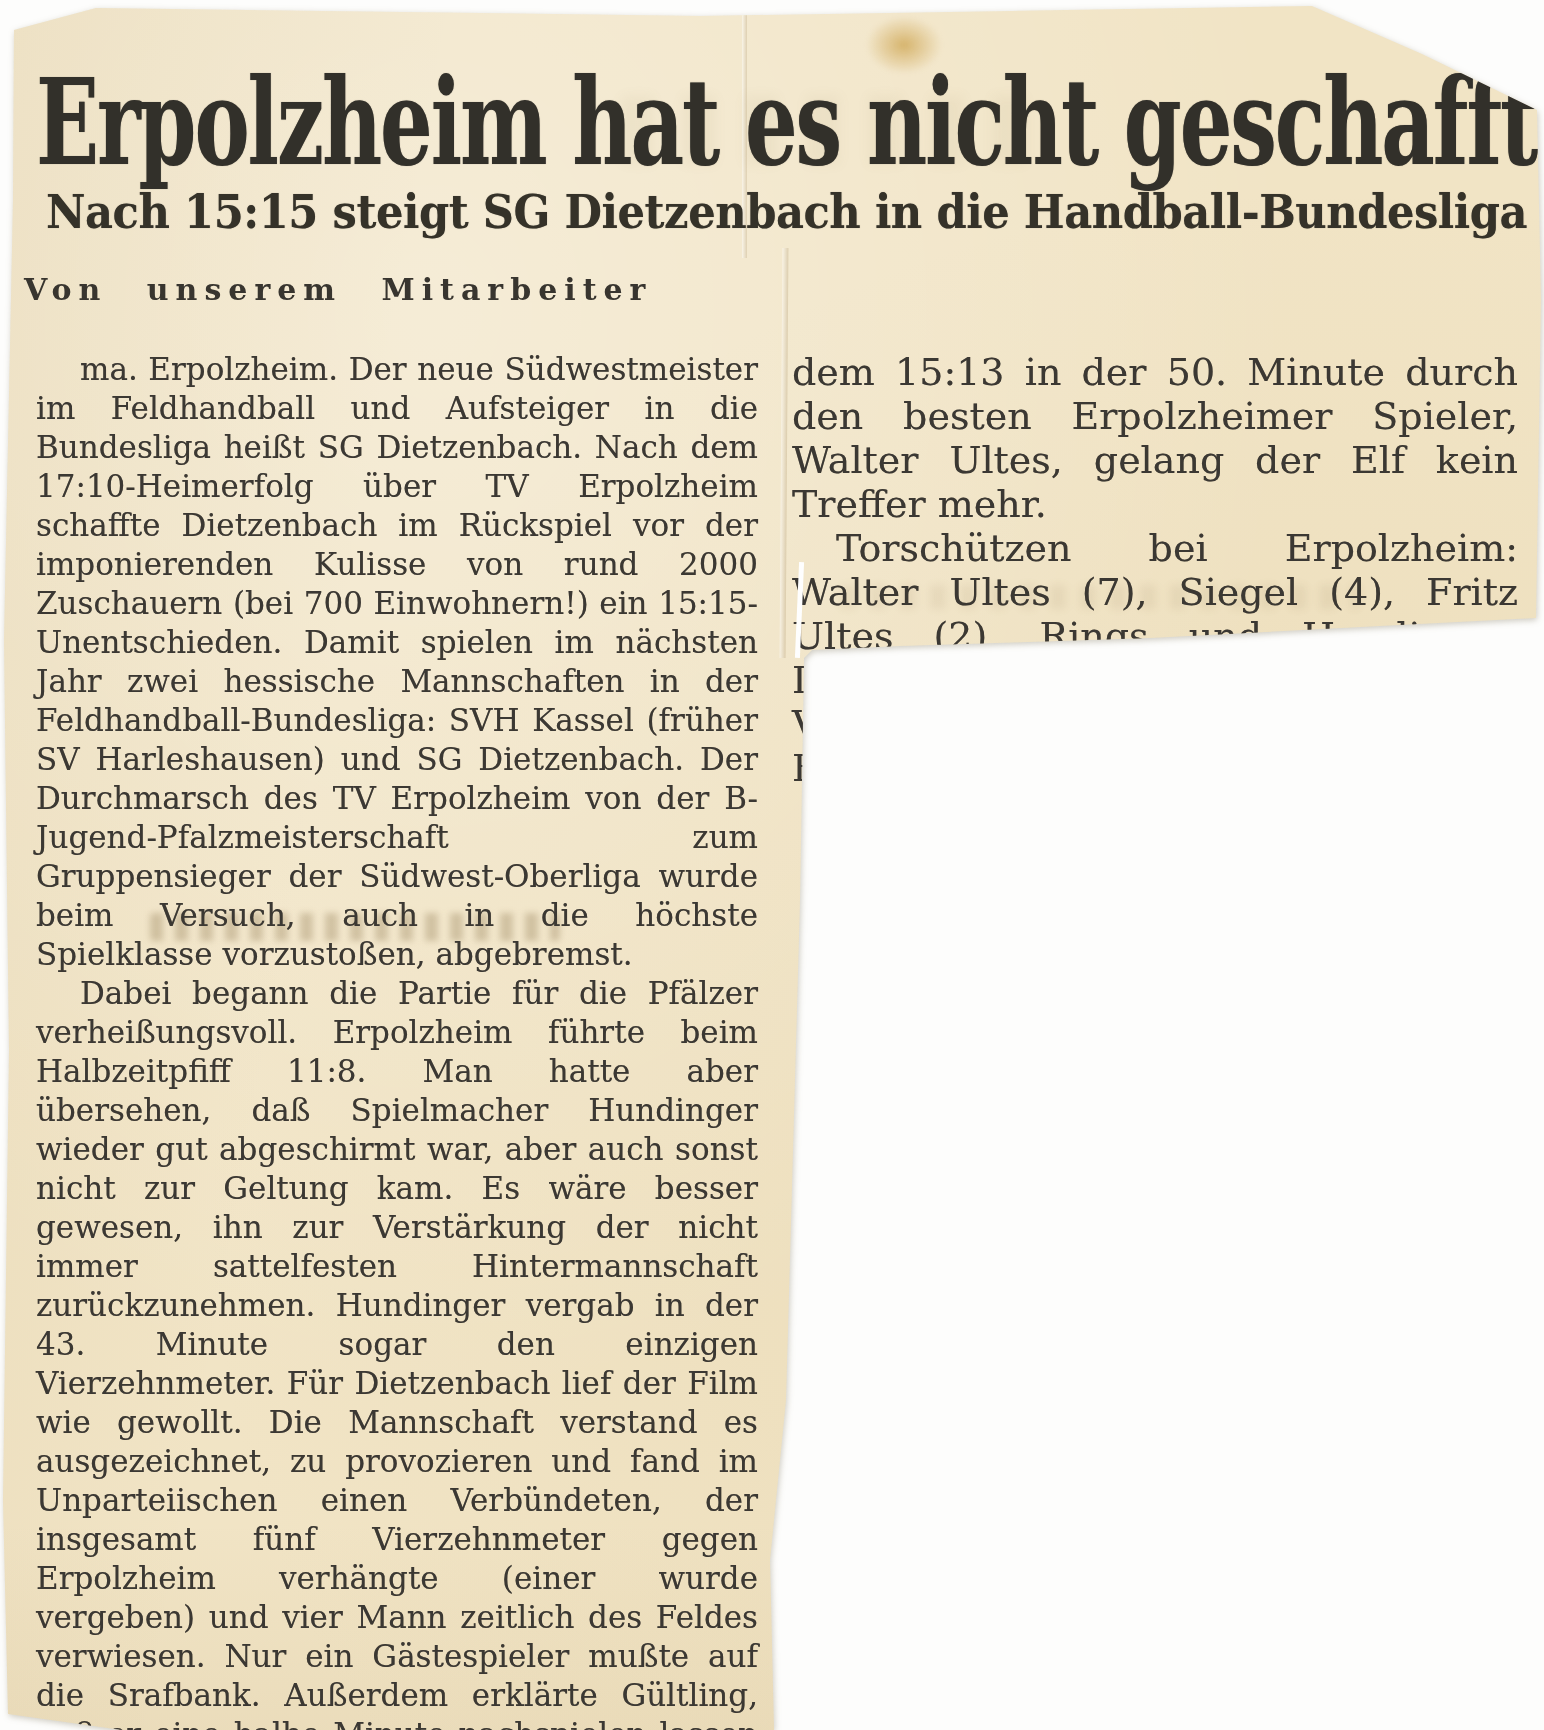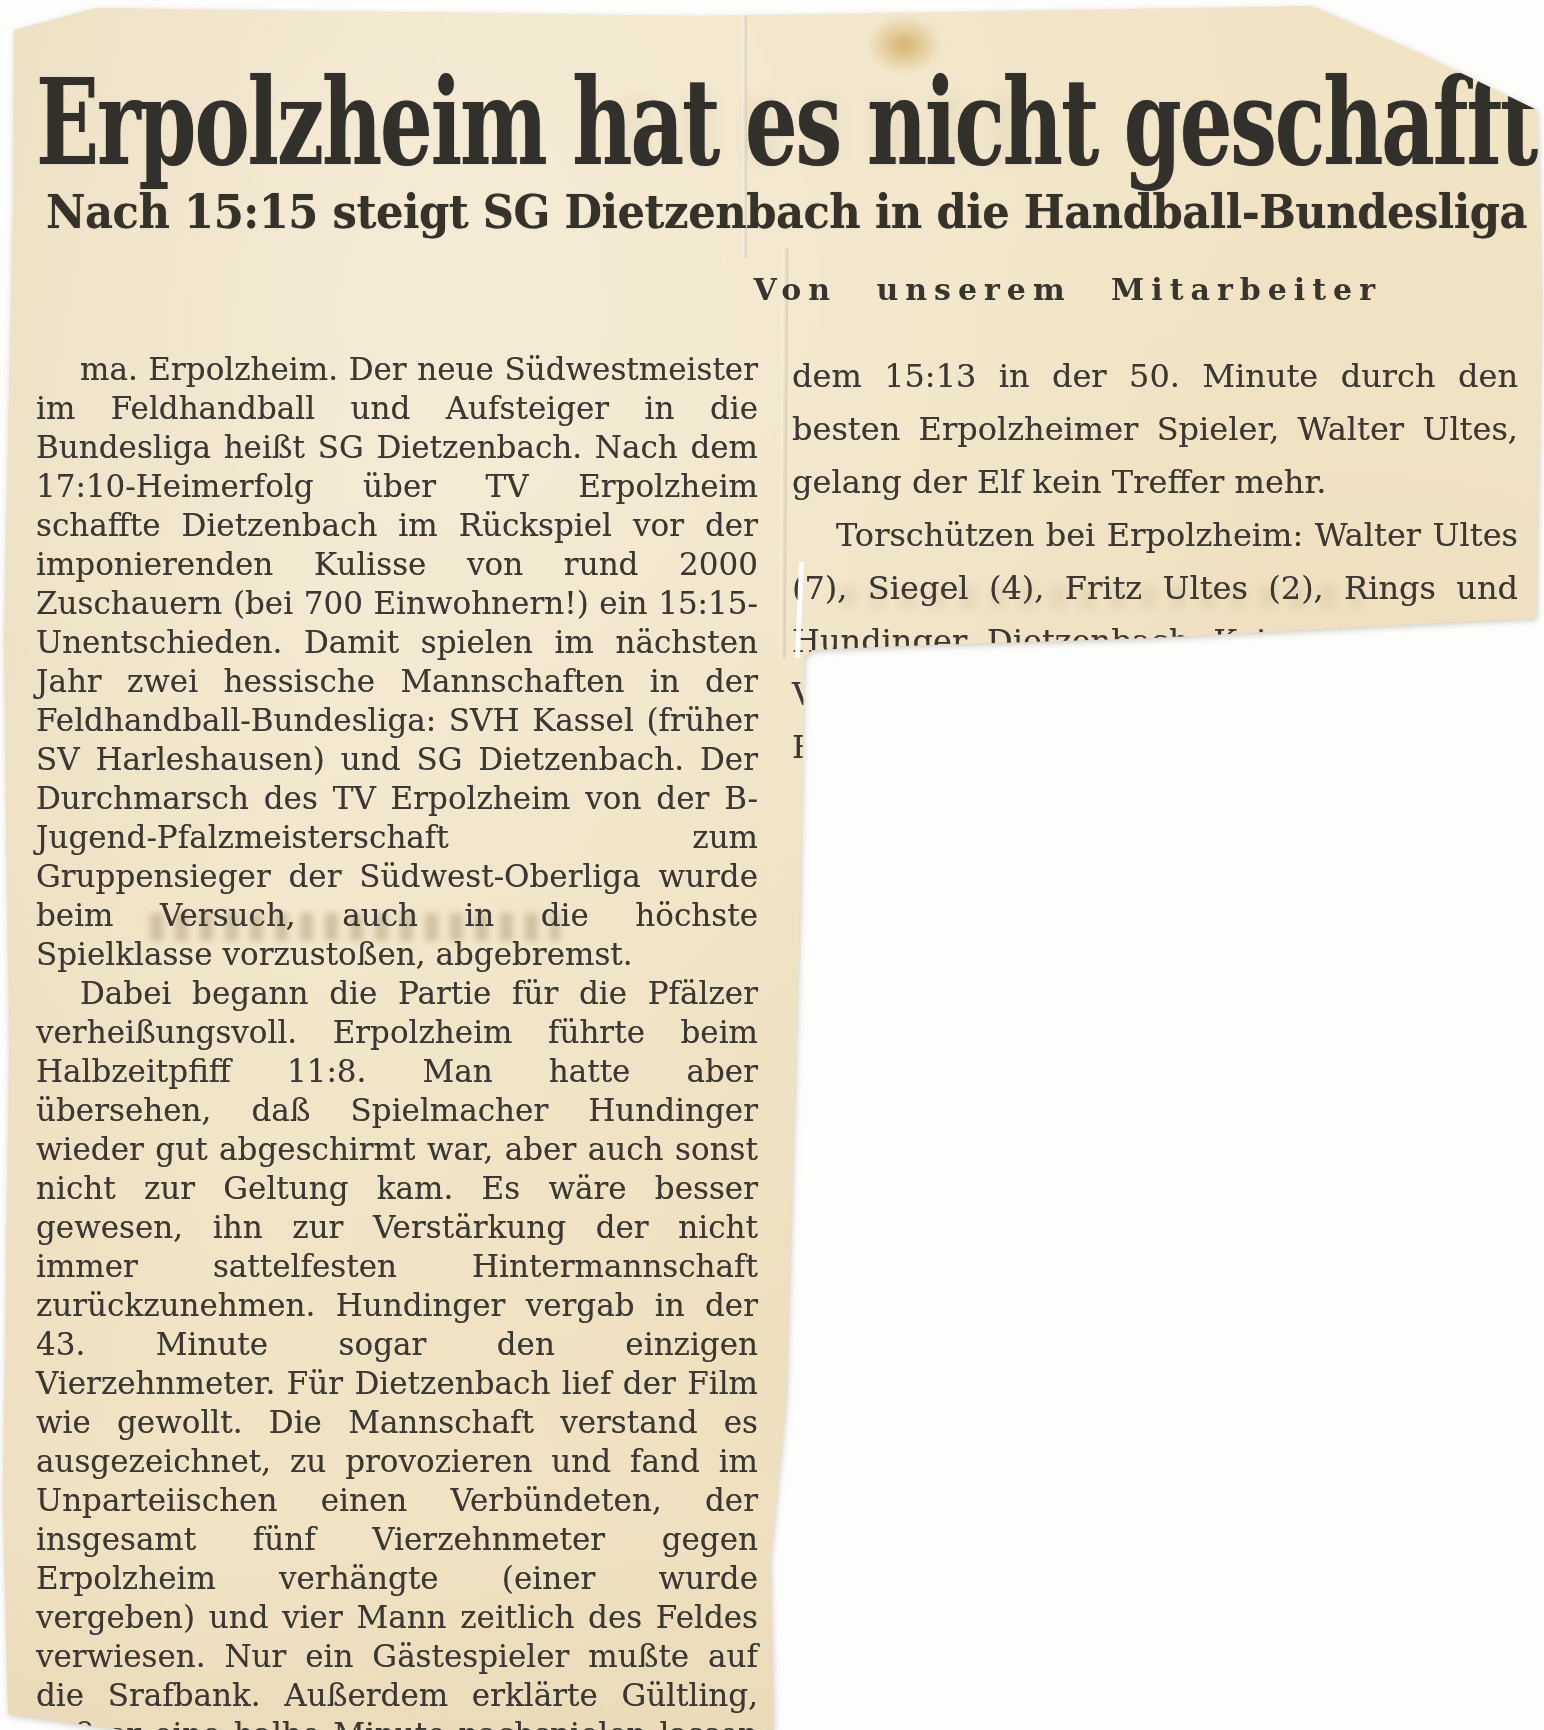--- a/index.html
+++ b/index.html
@@ -59,31 +59,31 @@
   }
 
   #subheadline{position:absolute;left:46px;top:184px;white-space:nowrap;}
   #subheadline .stretch{
     display:inline-block;transform:scaleX(.94);transform-origin:left top;
     font-weight:bold;font-size:46px;line-height:1.25;letter-spacing:-.5px;
     color:#353229;text-shadow:0 0 .8px rgba(50,46,38,.5);
   }
 
   #byline{
-    position:absolute;left:52px;top:272px;width:1330px;text-align:right;
+    position:absolute;left:24px;top:272px;width:1330px;text-align:left;
     font-weight:bold;font-size:30px;letter-spacing:7px;word-spacing:22px;
     color:#38352f;
   }
 
   .body-col{
     position:absolute;top:350px;
     font-size:31px;line-height:39px;text-align:justify;
   }
   #col-left{left:36px;width:722px;}
-  #col-right{left:792px;width:726px;font-size:32px;line-height:53px;}
+  #col-right{left:792px;width:726px;font-size:38px;line-height:44px;}
   .body-col p{margin:0;padding:0;text-indent:44px;}
   .body-col p.no-indent{text-indent:0;}
   .lead{font-weight:normal;}
 </style>
 </head>
 <body>
 
 <div id="stage">
 
   <div id="paper-wrap">

